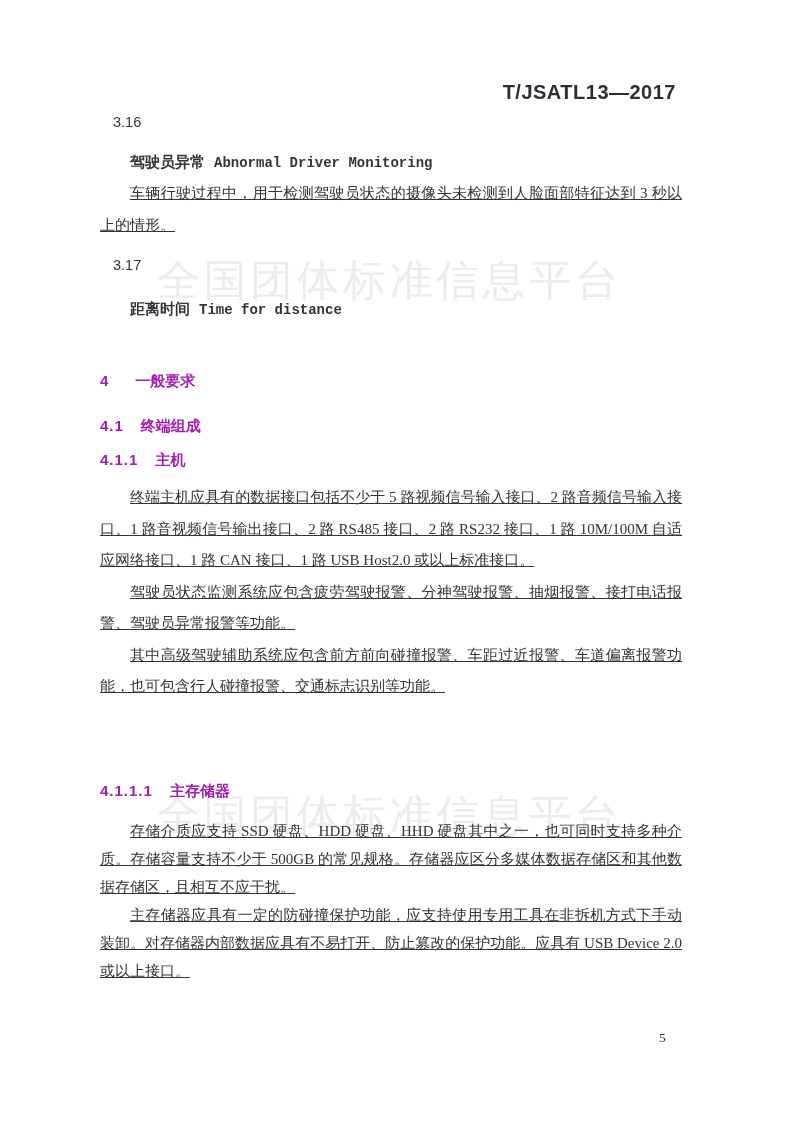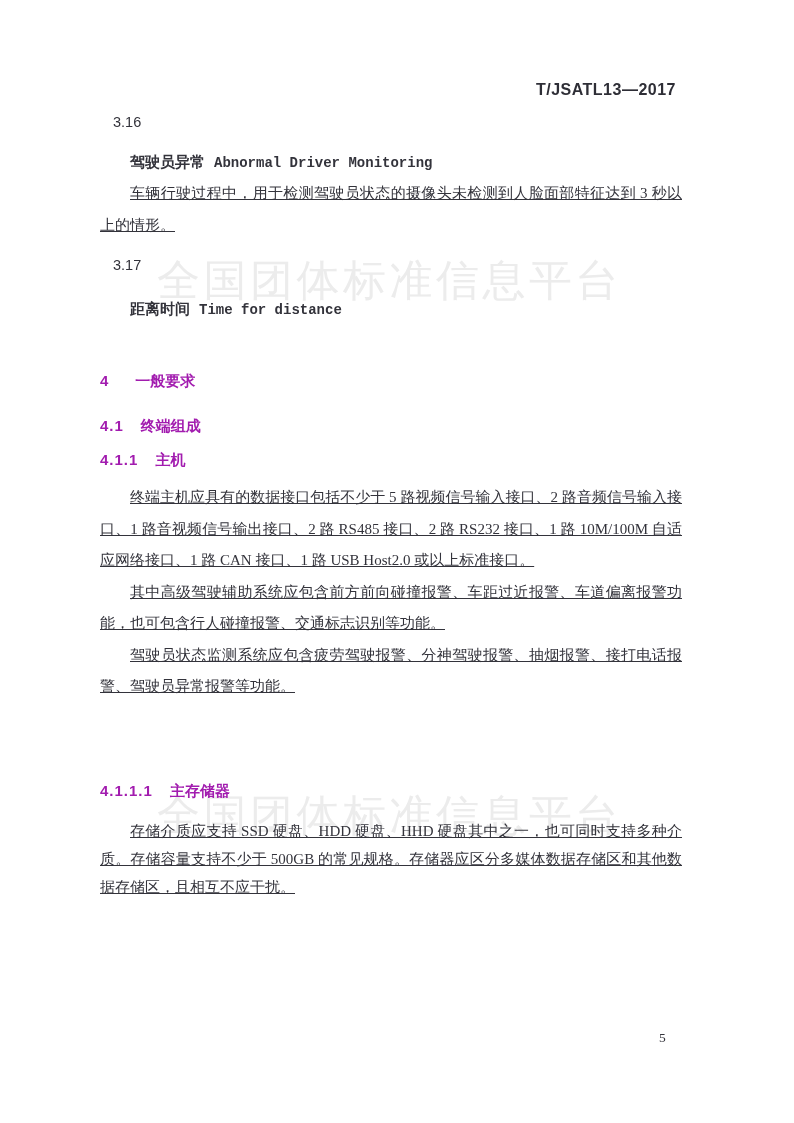--- a/index.html
+++ b/index.html
@@ -31,21 +31,21 @@
   }
   .wm-1 { top: 252px; }
   .wm-2 { top: 787px; }
 
   .layer { position: absolute; z-index: 1; }
 
   .doc-code {
     top: 81px;
     right: 118px;
     font-family: "Liberation Sans", "DejaVu Sans", sans-serif;
-    font-size: 16px;
+    font-size: 20px;
     font-weight: 700;
     letter-spacing: 0.5px;
     color: #2e2e36;
   }
   .clause-num {
     left: 113px;
     font-family: "Liberation Sans", "DejaVu Sans", sans-serif;
     font-size: 14.5px;
     font-weight: 400;
     color: #33333b;
@@ -148,27 +148,28 @@
   <div class="layer sec-heading sh-41">
     <span class="num">4.1</span><span class="ttl">终端组成</span>
   </div>
 
   <div class="layer sec-heading sh-411">
     <span class="num">4.1.1</span><span class="ttl">主机</span>
   </div>
 
   <div class="layer para-block flow-host">
     <p>终端主机应具有的数据接口包括不少于 5 路视频信号输入接口、2 路音频信号输入接口、1 路音视频信号输出接口、2 路 RS485 接口、2 路 RS232 接口、1 路 10M/100M 自适应网络接口、1 路 CAN 接口、1 路 USB Host2.0 或以上标准接口。</p>
+    <p>驾驶员状态监测系统应包含疲劳驾驶报警、分神驾驶报警、抽烟报警、接打电话报警、驾驶员异常报警等功能。</p>
     <p>其中高级驾驶辅助系统应包含前方前向碰撞报警、车距过近报警、车道偏离报警功能，也可包含行人碰撞报警、交通标志识别等功能。</p>
-    <p>驾驶员状态监测系统应包含疲劳驾驶报警、分神驾驶报警、抽烟报警、接打电话报警、驾驶员异常报警等功能。</p>
   </div>
 
   <div class="layer sec-heading sh-4111">
     <span class="num">4.1.1.1</span><span class="ttl">主存储器</span>
   </div>
 
   <div class="layer para-block flow-storage">
     <p>存储介质应支持 SSD 硬盘、HDD 硬盘、HHD 硬盘其中之一，也可同时支持多种介质。存储容量支持不少于 500GB 的常见规格。存储器应区分多媒体数据存储区和其他数据存储区，且相互不应干扰。</p>
+    <p>主存储器应具有一定的防碰撞保护功能，应支持使用专用工具在非拆机方式下手动装卸。对存储器内部数据应具有不易打开、防止篡改的保护功能。应具有 USB Device 2.0 或以上接口。</p>
   </div>
 
   <div class="layer page-num">5</div>
 
 </div>
 
 </body></html>

